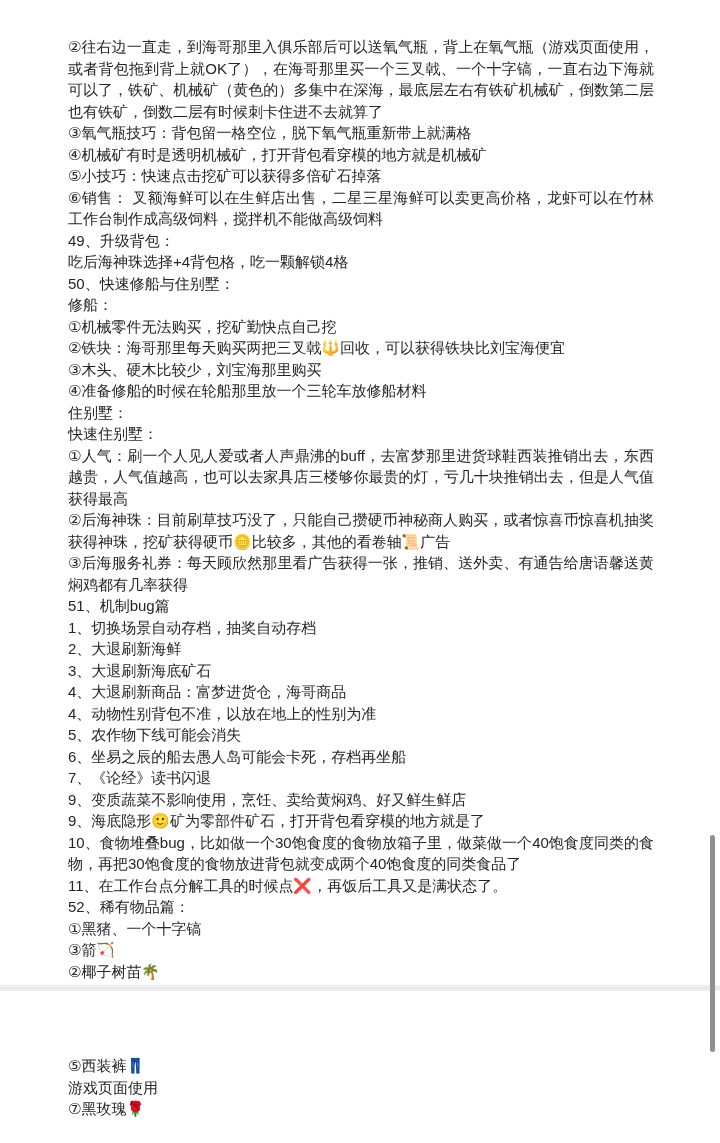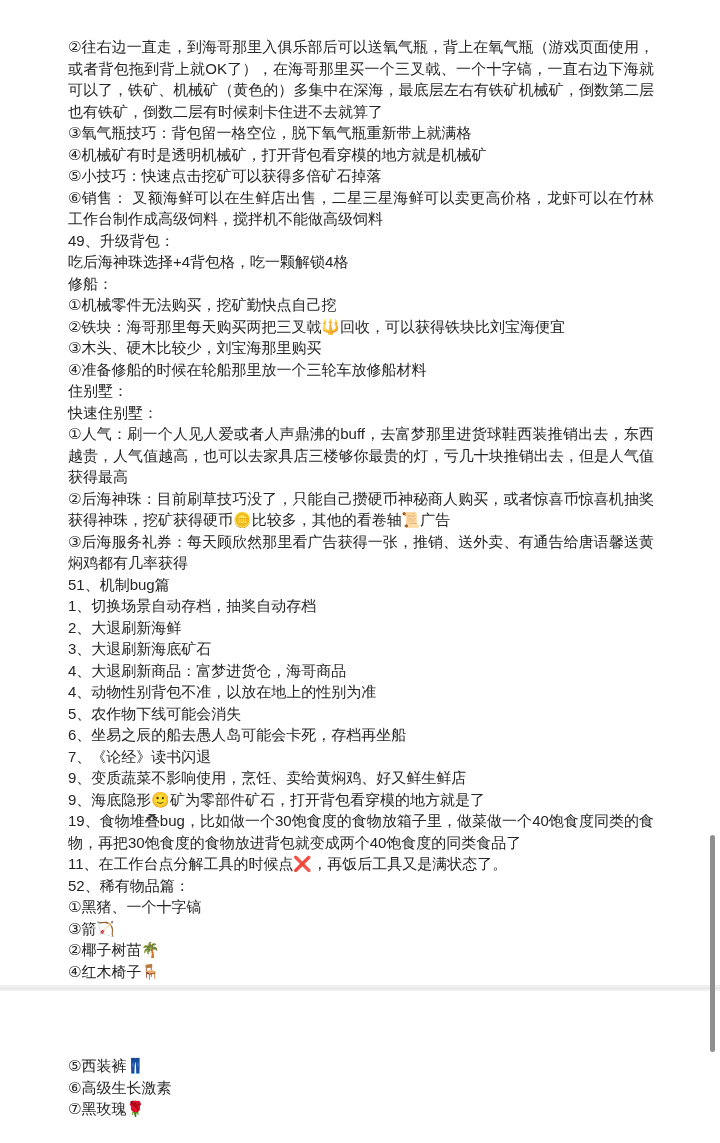--- a/index.html
+++ b/index.html
@@ -62,20 +62,21 @@
 
   <div class="page page-1 doc-text">
 
   <p>②往右边一直走，到海哥那里入俱乐部后可以送氧气瓶，背上在氧气瓶（游戏页面使用，或者背包拖到背上就OK了），在海哥那里买一个三叉戟、一个十字镐，一直右边下海就可以了，铁矿、机械矿（黄色的）多集中在深海，最底层左右有铁矿机械矿，倒数第二层也有铁矿，倒数二层有时候刺卡住进不去就算了</p>
       <p>③氧气瓶技巧：背包留一格空位，脱下氧气瓶重新带上就满格</p>
       <p>④机械矿有时是透明机械矿，打开背包看穿模的地方就是机械矿</p>
       <p>⑤小技巧：快速点击挖矿可以获得多倍矿石掉落</p>
       <p>⑥销售： 叉额海鲜可以在生鲜店出售，二星三星海鲜可以卖更高价格，龙虾可以在竹林工作台制作成高级饲料，搅拌机不能做高级饲料</p>
       <p>49、升级背包：</p>
       <p>吃后海神珠选择+4背包格，吃一颗解锁4格</p>
+      <p>50、快速修船与住别墅：</p>
       <p>修船：</p>
       <p>①机械零件无法购买，挖矿勤快点自己挖</p>
       <p>②铁块：海哥那里每天购买两把三叉戟🔱回收，可以获得铁块比刘宝海便宜</p>
       <p>③木头、硬木比较少，刘宝海那里购买</p>
       <p>④准备修船的时候在轮船那里放一个三轮车放修船材料</p>
       <p>住别墅：</p>
       <p>快速住别墅：</p>
       <p>①人气：刷一个人见人爱或者人声鼎沸的buff，去富梦那里进货球鞋西装推销出去，东西越贵，人气值越高，也可以去家具店三楼够你最贵的灯，亏几十块推销出去，但是人气值获得最高</p>
       <p>②后海神珠：目前刷草技巧没了，只能自己攒硬币神秘商人购买，或者惊喜币惊喜机抽奖获得神珠，挖矿获得硬币🪙比较多，其他的看卷轴📜广告</p>
       <p>③后海服务礼券：每天顾欣然那里看广告获得一张，推销、送外卖、有通告给唐语馨送黄焖鸡都有几率获得</p>
@@ -83,33 +84,33 @@
       <p>1、切换场景自动存档，抽奖自动存档</p>
       <p>2、大退刷新海鲜</p>
       <p>3、大退刷新海底矿石</p>
       <p>4、大退刷新商品：富梦进货仓，海哥商品</p>
       <p>4、动物性别背包不准，以放在地上的性别为准</p>
       <p>5、农作物下线可能会消失</p>
       <p>6、坐易之辰的船去愚人岛可能会卡死，存档再坐船</p>
       <p>7、《论经》读书闪退</p>
       <p>9、变质蔬菜不影响使用，烹饪、卖给黄焖鸡、好又鲜生鲜店</p>
       <p>9、海底隐形🙂矿为零部件矿石，打开背包看穿模的地方就是了</p>
-      <p>19、食物堆叠bug，比如做一个30饱食度的食物放箱子里，做菜做一个40饱食度同类的食物，再把30饱食度的食物放进背包就变成两个40饱食度的同类食品了</p>
+      <p>10、食物堆叠bug，比如做一个30饱食度的食物放箱子里，做菜做一个40饱食度同类的食物，再把30饱食度的食物放进背包就变成两个40饱食度的同类食品了</p>
       <p>11、在工作台点分解工具的时候点❌，再饭后工具又是满状态了。</p>
       <p>52、稀有物品篇：</p>
       <p>①黑猪、一个十字镐</p>
       <p>③箭🏹</p>
       <p>②椰子树苗🌴</p>
       <p>④红木椅子🪑</p>
     </div>
 
   <div class="page-divider"></div>
 
   <div class="page page-2 doc-text">
 
   <p>⑤西装裤👖</p>
-      <p>⑥高级生长激素</p>
+      <p>游戏页面使用</p>
       <p>⑦黑玫瑰🌹</p>
     </div>
 
   <div class="scrollbar-thumb"></div>
 
 </div>
 
 </body></html>

